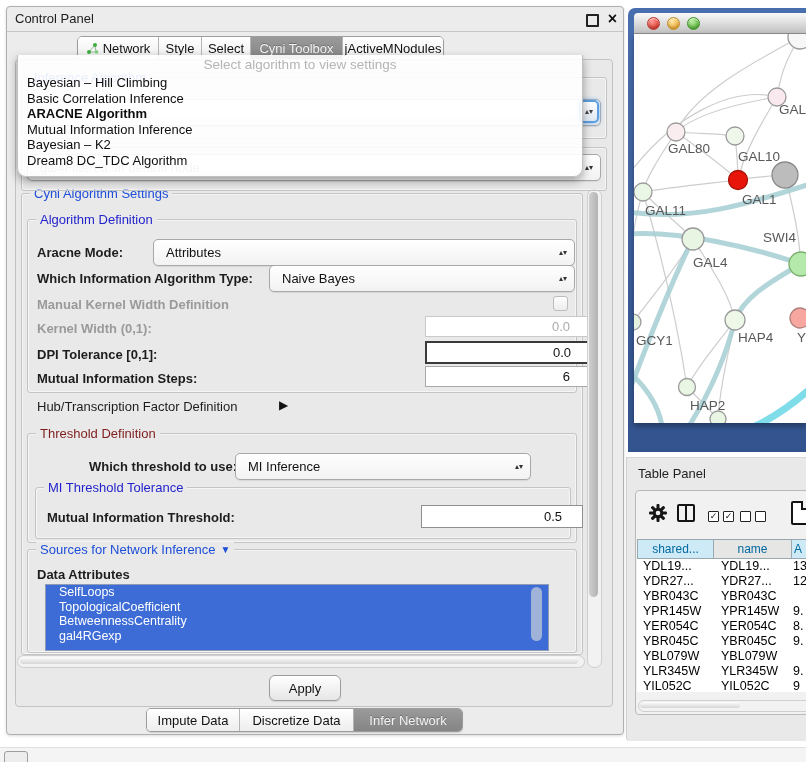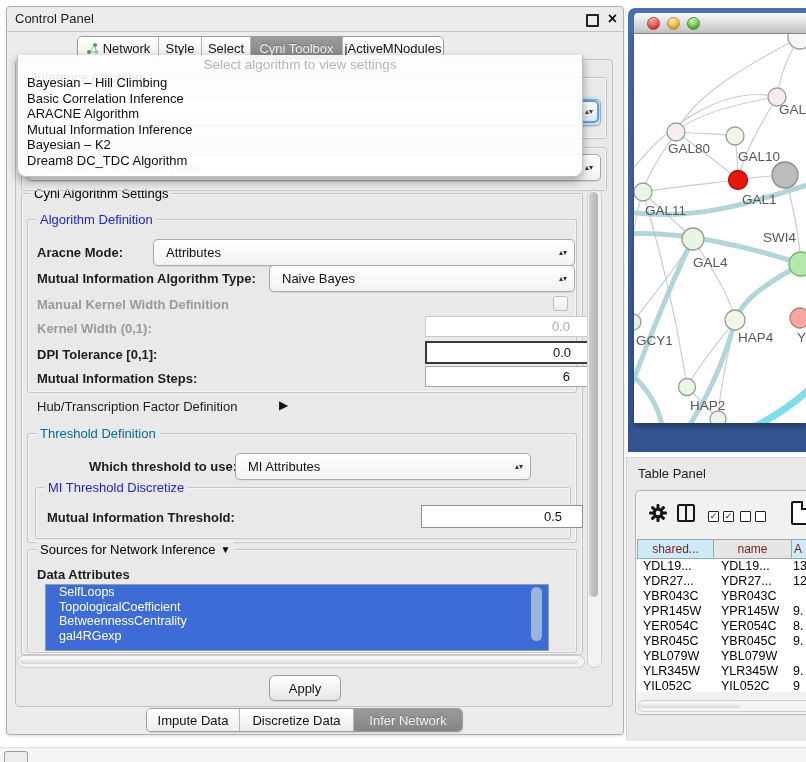--- a/index.html
+++ b/index.html
@@ -22,23 +22,23 @@
   
   .seg-group{display:flex;height:22px;border:1px solid #9d9d9d;border-radius:5px;overflow:hidden;background:#fff;box-shadow:0 1px 1px rgba(0,0,0,.12)}
   .seg{display:flex;align-items:center;justify-content:center;font-size:13px;color:#111;
        background:linear-gradient(#ffffff,#ededed);border-right:1px solid #b5b5b5;gap:4px}
   .seg:last-child{border-right:none}
   .seg.sel{background:linear-gradient(#9a9a9a,#858585);color:#f4f4f4;text-shadow:0 -1px 0 rgba(0,0,0,.25)}
   
   .content-frame{left:8px;top:52px;width:596px;height:646px;background:#e9e9e9;border:1px solid #c2c2c2;border-radius:4px}
   
   .gb{border:1px solid #c4c4c4;border-radius:3px;box-shadow:inset 0 0 0 1px rgba(255,255,255,.55)}
-  .gb-title{position:absolute;top:-8px;left:8px;background:#e9e9e9;padding:0 4px;font-size:13px;color:#000000;white-space:nowrap}
+  .gb-title{position:absolute;top:-8px;left:8px;background:#e9e9e9;padding:0 4px;font-size:13px;color:#1d4ed8;white-space:nowrap}
   .gb-title.blue{color:#2323cd}
-  .gb-title.green{color:#0369a1}
+  .gb-title.green{color:#7f1d1d}
   .lbl{font-size:13px;font-weight:700;color:#1d1d1d;white-space:nowrap}
   .lbl.dis{color:#9a9a9a}
   
   .combo{background:linear-gradient(#ffffff,#f2f2f2);border:1px solid #a8a8a8;border-radius:5px;
          font-size:13px;color:#111;display:flex;align-items:center;box-shadow:0 1px 1px rgba(0,0,0,.08)}
   .combo .cv{padding-left:12px;flex:1;white-space:nowrap;overflow:hidden}
   .spin{width:14px;display:flex;flex-direction:column;align-items:center;justify-content:center;line-height:6px;font-size:8px;color:#333;margin-right:4px}
   .field{background:#fff;border:1px solid #a8a8a8;font-size:13px;color:#111;text-align:right;padding-right:20px;display:flex;align-items:center;justify-content:flex-end}
   .field.dis{color:#aaa;border-color:#c9c9c9}
   .field.strong{border:2px solid #3a3a3a}
@@ -54,37 +54,37 @@
        font-size:13px;color:#111;display:flex;align-items:center;justify-content:center;box-shadow:0 1px 1px rgba(0,0,0,.1)}
   
   .dd{
     left:10px;top:48px;width:564px;height:121px;z-index:50;
     background:rgba(255,255,255,.90);
     border:1px solid #c0c0c0;border-top:none;border-radius:0 0 9px 9px;
     box-shadow:0 4px 10px rgba(0,0,0,.35);
   }
   .dd-prompt{left:0;top:2px;width:100%;text-align:center;font-size:13.5px;color:#b4b4b4}
   .dd-item{left:0;width:100%;height:15.5px;line-height:15.5px;padding-left:9px;font-size:13px;color:#0d0d0d;box-sizing:border-box}
-  .dd-item.bold{font-weight:400}
+  .dd-item.bold{font-weight:700}
   
   .under{z-index:1}
   
   #nw{left:628px;top:8px;width:178px;height:444px;background:linear-gradient(#4a6fae,#33538e);border-radius:7px 0 0 0}
   .nw-titlebar{left:6px;top:5px;width:172px;height:21px;background:linear-gradient(#fafafa,#d2d2d2 70%,#c2c2c2);border-bottom:1px solid #8f8f8f;border-radius:4px 0 0 0;display:flex;align-items:center;gap:7px;padding-left:13px;box-sizing:border-box}
   .light{width:13px;height:13px;border-radius:50%;box-shadow:inset 0 1px 1px rgba(255,255,255,.7), inset 0 -2px 3px rgba(0,0,0,.2)}
   .light.red{background:radial-gradient(circle at 35% 30%, #ff9d95, #e4443a 70%);border:1px solid #b8352c;box-sizing:border-box}
   .light.yellow{background:radial-gradient(circle at 35% 30%, #ffe9a8, #f2b13c 70%);border:1px solid #c08a1e;box-sizing:border-box}
   .light.green{background:radial-gradient(circle at 35% 30%, #c2f0a8, #5fbc40 70%);border:1px solid #3f8f27;box-sizing:border-box}
   .nw-canvas{left:6px;top:26px;width:172px;height:389px;background:#fff;box-shadow:0 3px 6px rgba(0,0,0,.35)}
   
   #tp{left:626px;top:457px;width:180px;height:283px;background:#e9e9e9;border-top:1px solid #d8d8d8;border-left:1px solid #cfcfcf;border-radius:0 0 0 4px}
   .tp-title{left:11px;top:8px;font-size:13px;color:#222}
   .tp-inner{left:8px;top:32px;width:190px;height:223px;background:#f1f1f1;border:1px solid #b9b9b9;border-radius:4px}
   .tbl-header{display:flex;height:20px}
-  .th{background:#cdeaf6;border:1px solid #9aa8af;border-right:none;font-size:12px;color:#7f1d1d;display:flex;align-items:center;justify-content:center;box-sizing:border-box;overflow:hidden}
+  .th{background:#cdeaf6;border:1px solid #9aa8af;border-right:none;font-size:12px;color:#0369a1;display:flex;align-items:center;justify-content:center;box-sizing:border-box;overflow:hidden}
   .th.gray{background:#e6e6e4}
   .trow{display:flex;height:15px;background:#fff;font-size:12.5px;color:#000}
   .td{overflow:hidden;white-space:nowrap;line-height:15px;box-sizing:border-box}
   .icon-box{border:2px solid #141414;border-radius:2px}
   .chk{width:9px;height:9px;border:1.5px solid #222;border-radius:1px;font-size:9px;line-height:8px;text-align:center;color:#111;background:#fff;box-sizing:content-box}
   
   #strip{left:0;top:747px;width:806px;height:15px;background:#f4f4f4;border-top:1px solid #e0e0e0}
   #mini-btn{left:4px;top:751px;width:22px;height:11px;background:#ededed;border:1px solid #9e9e9e;border-radius:3px 3px 0 0}
 </style>
 </head>
@@ -154,21 +154,21 @@
   </div>
 
   <div class="abs gb" style="left:20px;top:212px;width:548px;height:172px">
     <span class="gb-title blue">Algorithm Definition</span>
   </div>
   <span class="abs lbl" style="left:30px;top:238px">Aracne Mode:</span>
   <div class="abs combo" style="left:146px;top:232px;width:420px;height:25px">
     <span class="cv">Attributes</span>
     <span class="spin">▴▾</span>
   </div>
-  <span class="abs lbl" style="left:30px;top:264px">Mutual Information Algorithm Type:</span>
+  <span class="abs lbl" style="left:30px;top:264px">Which Information Algorithm Type:</span>
   <div class="abs combo" style="left:262px;top:258px;width:304px;height:25px">
     <span class="cv">Naive Bayes</span>
     <span class="spin">▴▾</span>
   </div>
   <span class="abs lbl dis" style="left:30px;top:290px">Manual Kernel Width Definition</span>
   <div class="abs" style="left:546px;top:289px;width:13px;height:13px;border:1px solid #bdbdbd;border-radius:3px;background:linear-gradient(#fdfdfd,#ededed)"></div>
   <span class="abs lbl dis" style="left:30px;top:314px">Kernel Width (0,1):</span>
   <div class="abs field dis" style="left:418px;top:309px;width:144px;height:19px">
       <span>0.0</span>
     </div>
@@ -182,25 +182,25 @@
     </div>
 
   <span class="abs" style="left:30px;top:392px;font-size:13px;color:#1d1d1d">Hub/Transcription Factor Definition</span>
   <span class="abs" style="left:272px;top:391px;font-size:12px;color:#111">▶</span>
 
   <div class="abs gb" style="left:20px;top:426px;width:548px;height:108px">
     <span class="gb-title green">Threshold Definition</span>
   </div>
   <span class="abs lbl" style="left:82px;top:452px">Which threshold to use:</span>
   <div class="abs combo" style="left:228px;top:446px;width:294px;height:25px">
-    <span class="cv">MI Attributes</span>
+    <span class="cv">MI Inference</span>
     <span class="spin">▴▾</span>
   </div>
   <div class="abs gb" style="left:28px;top:480px;width:534px;height:50px">
-    <span class="gb-title blue">MI Threshold Discretize</span>
+    <span class="gb-title blue">MI Threshold Tolerance</span>
   </div>
   <span class="abs lbl" style="left:40px;top:503px">Mutual Information Threshold:</span>
   <div class="abs field" style="left:414px;top:498px;width:140px;height:21px;border-color:#8f8f8f">
       <span>0.5</span>
     </div>
 
   <div class="abs gb" style="left:20px;top:542px;width:548px;height:102px">
     <span class="gb-title" style="display:flex;align-items:center;gap:5px">
       <span>Sources for Network Inference</span>
       <span style="font-size:10px">▼</span>

